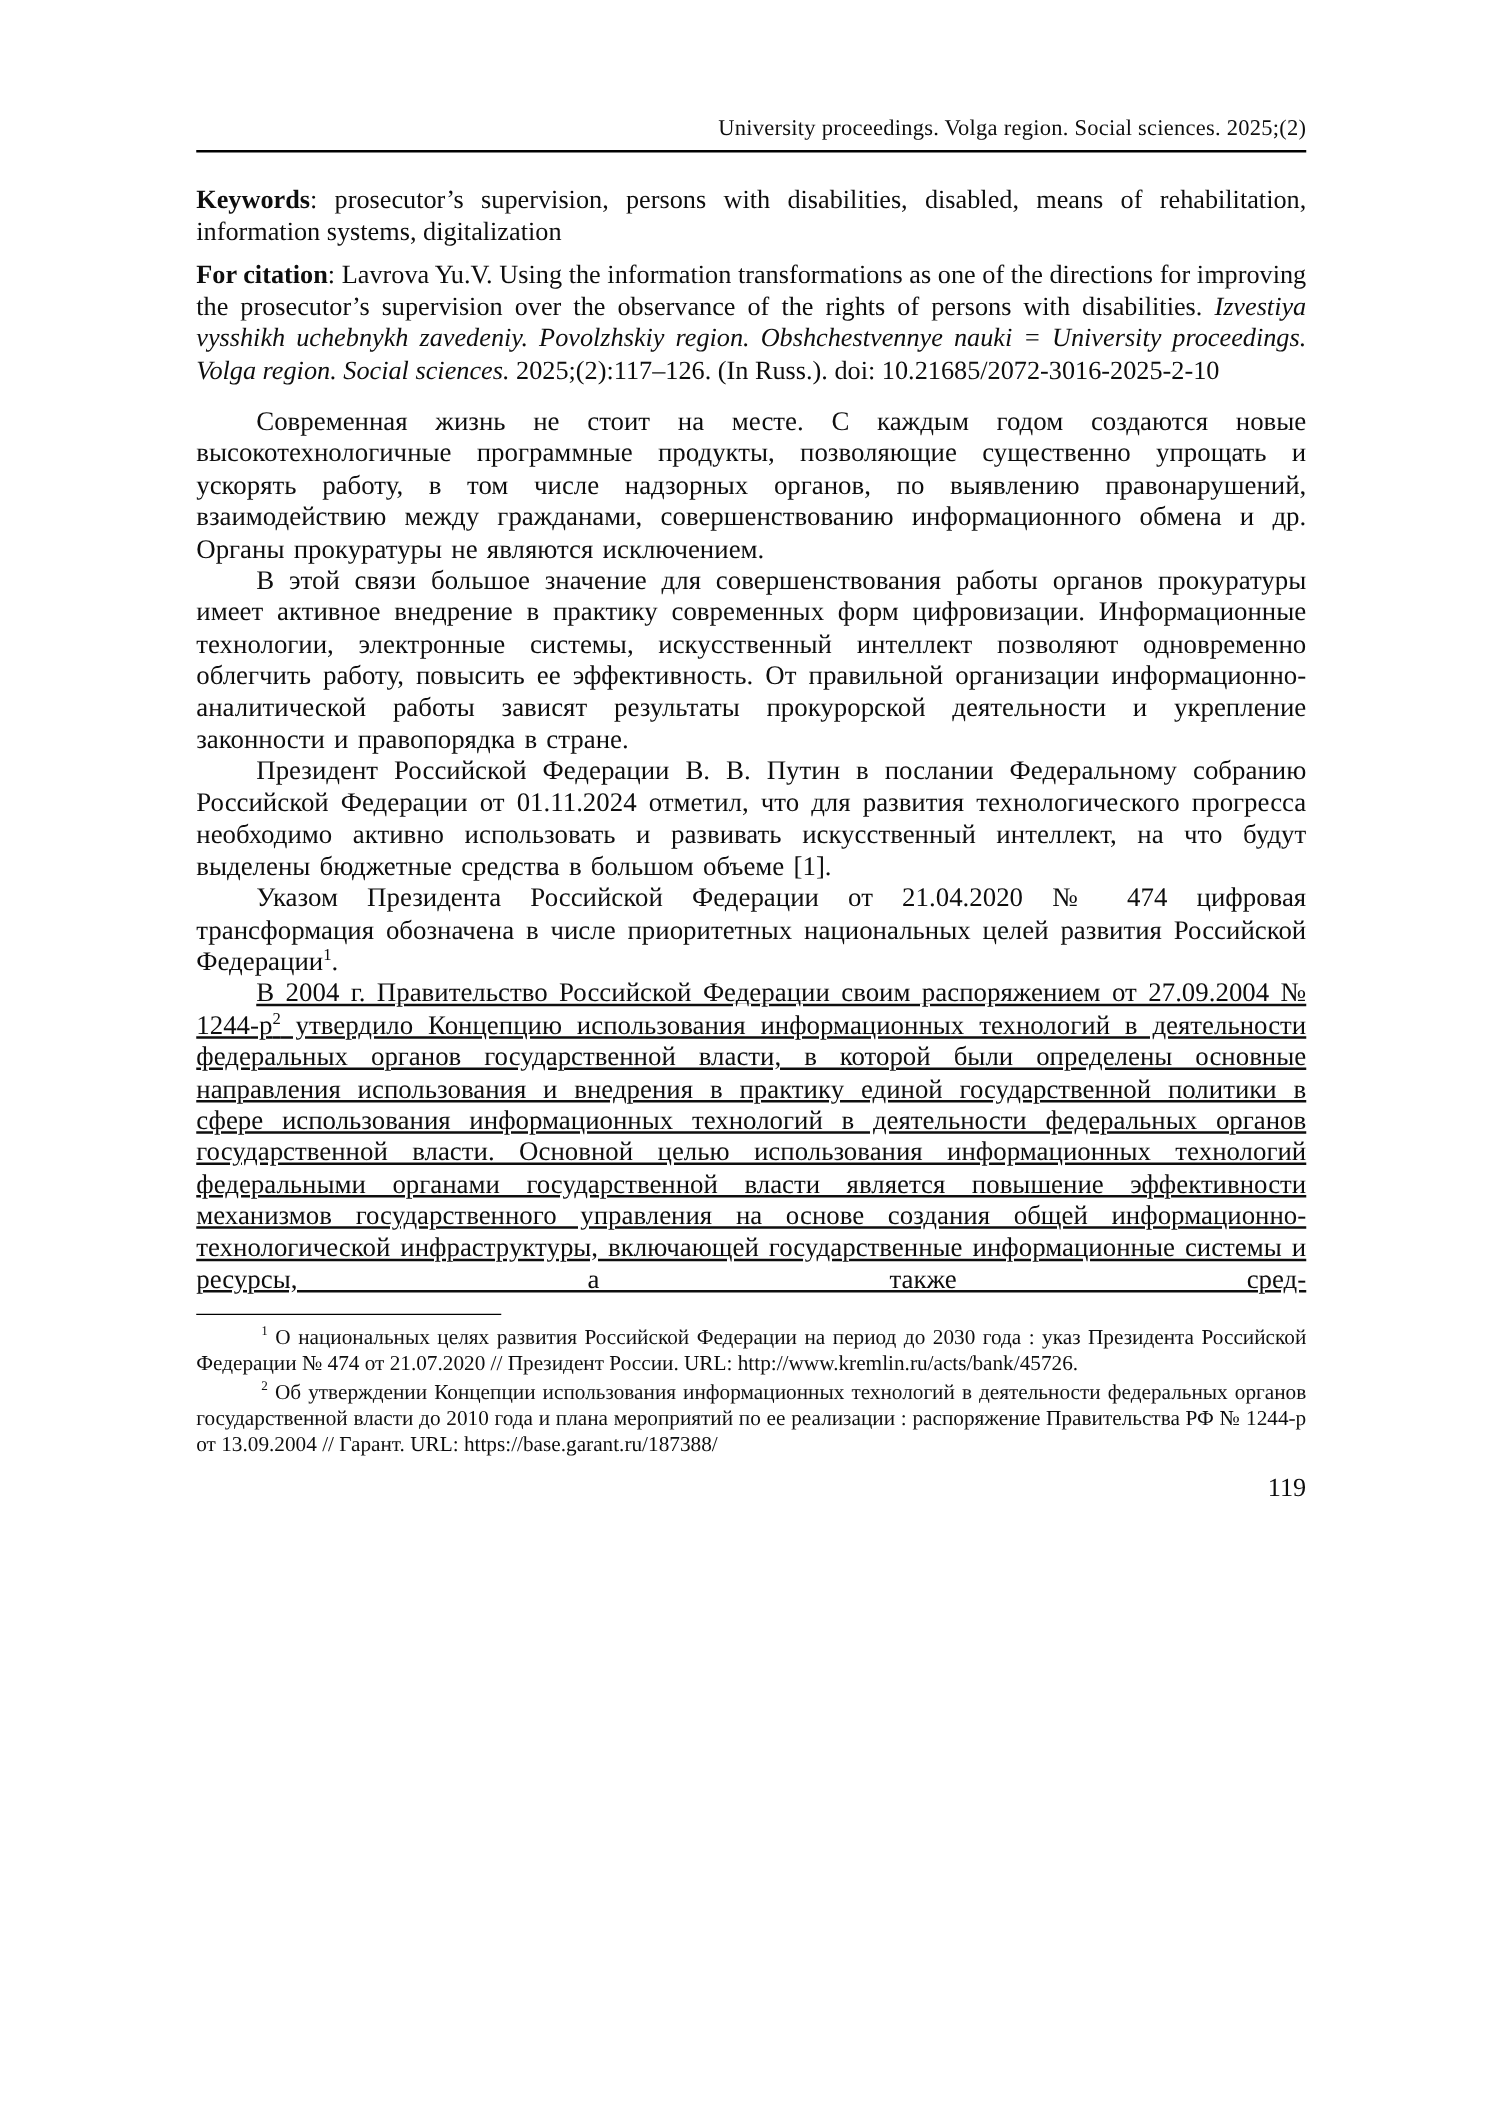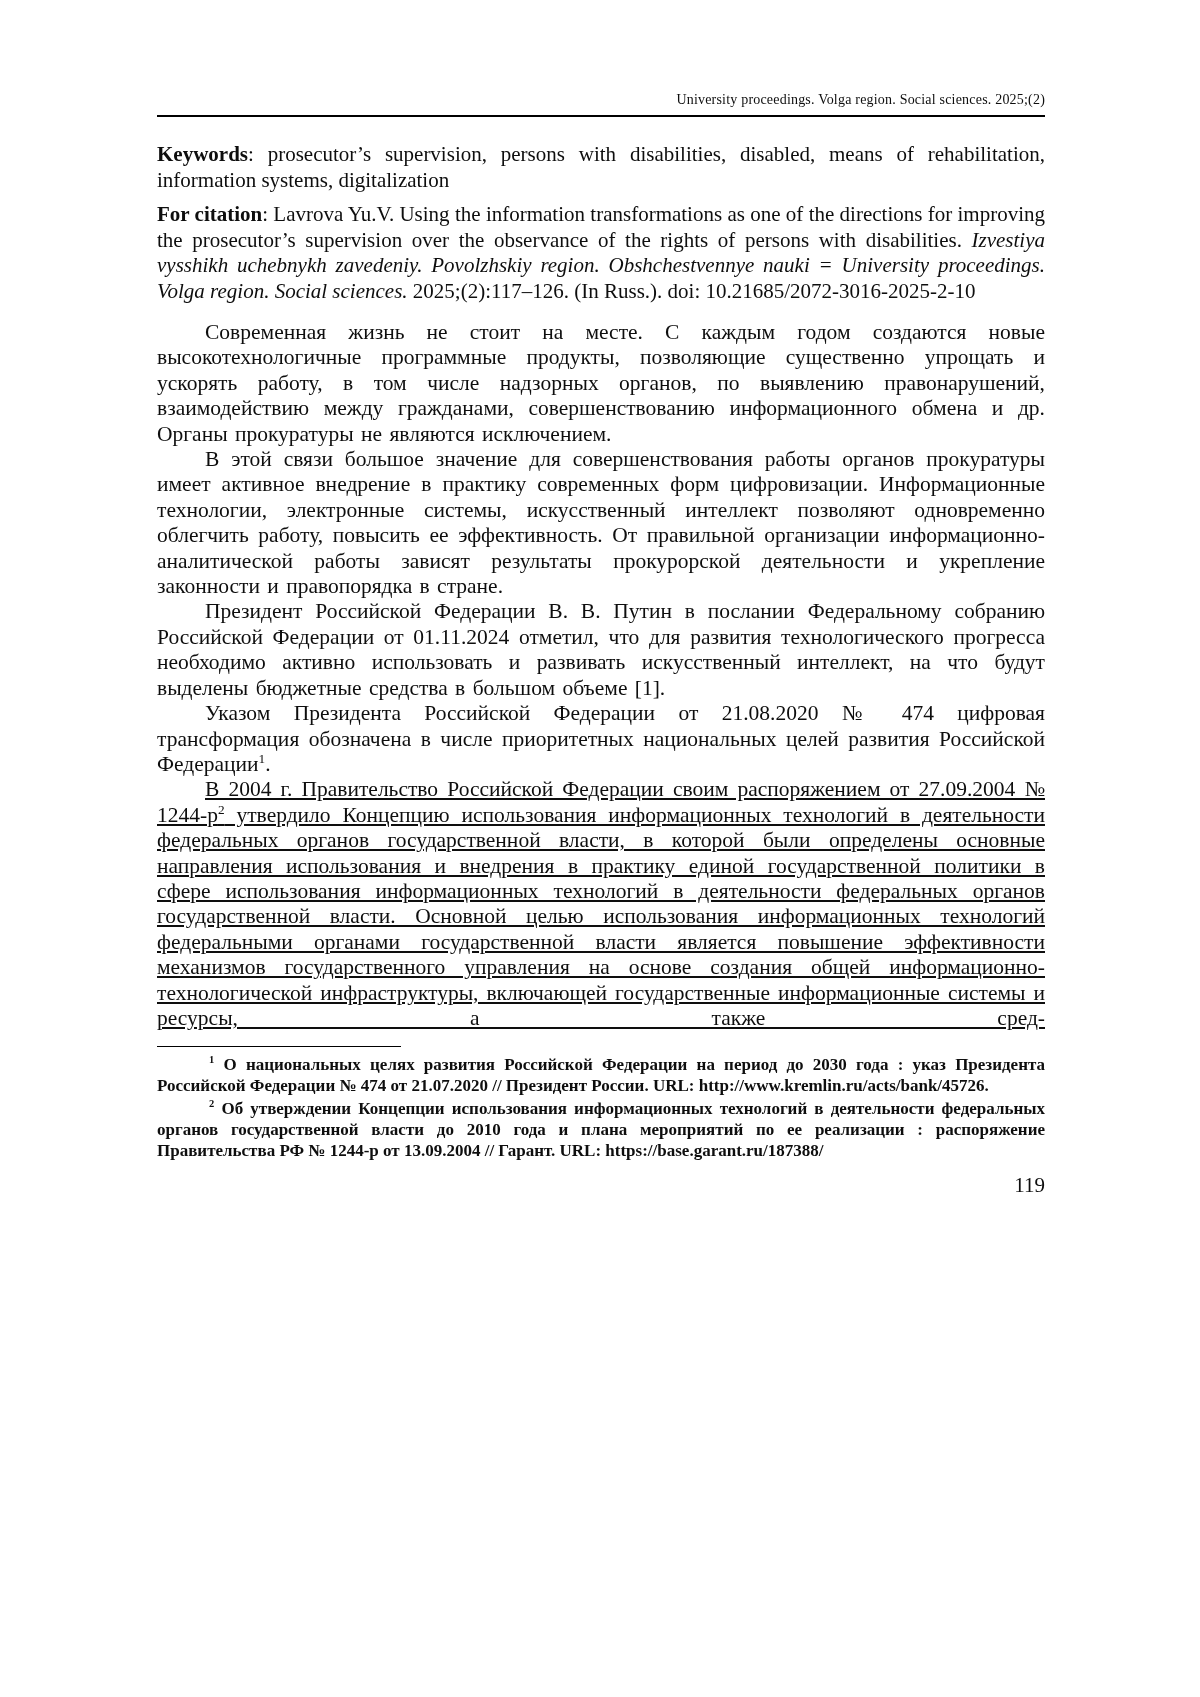--- a/index.html
+++ b/index.html
@@ -15,21 +15,21 @@
   }
   .content {
     position: absolute;
     left: 157px;
     top: 0;
     width: 888px;
   }
   .running-head {
     margin-top: 92px;
     text-align: right;
-    font-size: 14px;
+    font-size: 18px;
     letter-spacing: 0.2px;
     white-space: nowrap;
   }
   .head-rule {
     height: 0;
     border-bottom: 2px solid #000;
     margin-top: 7px;
   }
   #meta-section { margin-top: 25px; }
   .meta-para {
@@ -54,21 +54,21 @@
     font-size: 0.62em;
     line-height: 0;
     vertical-align: super;
   }
   .footnote-rule {
     width: 244px;
     height: 0;
     border-bottom: 1.5px solid #000;
     margin-top: 15px;
   }
-  #footnotes-section { margin-top: 7px; font-weight: bold; }
+  #footnotes-section { margin-top: 7px; }
   .footnote {
     font-size: 17px;
     line-height: 21px;
     text-align: justify;
     text-indent: 52px;
     margin: 0 0 2px 0;
   }
   .page-number {
     text-align: right;
     font-size: 21px;
@@ -84,21 +84,21 @@
 
   <div id="meta-section">
       <p class="meta-para"><span class="b ">Keywords</span><span class="">: prosecutor’s supervision, persons with disabilities, disabled, means of rehabilitation, information systems, digitalization</span></p>
       <p class="meta-para"><span class="b ">For citation</span><span class="">: Lavrova Yu.V. Using the information transformations as one of the directions for improving the prosecutor’s supervision over the observance of the rights of persons with disabilities. </span><span class="i">Izvestiya vysshikh uchebnykh zavedeniy. Povolzhskiy region. Obshchestvennye nauki = University proceedings. Volga region. Social sciences.</span><span class=""> 2025;(2):117–126. (In Russ.). doi: 10.21685/2072-3016-2025-2-10</span></p>
     </div>
 
   <div id="body-section">
       <p class="body-para"><span class="">Современная жизнь не стоит на месте. С каждым годом создаются новые высокотехнологичные программные продукты, позволяющие существенно упрощать и ускорять работу, в том числе надзорных органов, по выявлению правонарушений, взаимодействию между гражданами, совершенствованию информационного обмена и др. Органы прокуратуры не являются исключением.</span></p>
       <p class="body-para"><span class="">В этой связи большое значение для совершенствования работы органов прокуратуры имеет активное внедрение в практику современных форм цифровизации. Информационные технологии, электронные системы, искусственный интеллект позволяют одновременно облегчить работу, повысить ее эффективность. От правильной организации информационно-аналитической работы зависят результаты прокурорской деятельности и укрепление законности и правопорядка в стране.</span></p>
       <p class="body-para"><span class="">Президент Российской Федерации В. В. Путин в послании Федеральному собранию Российской Федерации от 01.11.2024 отметил, что для развития технологического прогресса необходимо активно использовать и развивать искусственный интеллект, на что будут выделены бюджетные средства в большом объеме [1].</span></p>
-      <p class="body-para"><span class="">Указом Президента Российской Федерации от 21.08.2020 № 474 цифровая трансформация обозначена в числе приоритетных национальных целей развития Российской Федерации</span><sup class="">1</sup><span class="">.</span></p>
+      <p class="body-para"><span class="">Указом Президента Российской Федерации от 21.04.2020 № 474 цифровая трансформация обозначена в числе приоритетных национальных целей развития Российской Федерации</span><sup class="">1</sup><span class="">.</span></p>
       <p class="body-para"><span class="">В 2004 г. Правительство Российской Федерации своим распоряжением от 27.09.2004 № 1244-р</span><sup class="">2</sup><span class=""> утвердило Концепцию использования информационных технологий в деятельности федеральных органов государственной власти, в которой были определены основные направления использования и внедрения в практику единой государственной политики в сфере использования информационных технологий в деятельности федеральных органов государственной власти. Основной целью использования информационных технологий федеральными органами государственной власти является повышение эффективности механизмов государственного управления на основе создания общей информационно-технологической инфраструктуры, включающей государственные информационные системы и ресурсы, а также сред-</span></p>
     </div>
 
   <div class="footnote-rule"></div>
 
   <div id="footnotes-section">
       <p class="footnote"><sup>1</sup><span> О национальных целях развития Российской Федерации на период до 2030 года : указ Президента Российской Федерации № 474 от 21.07.2020 // Президент России. URL: http://www.kremlin.ru/acts/bank/45726.</span></p>
       <p class="footnote"><sup>2</sup><span> Об утверждении Концепции использования информационных технологий в деятельности федеральных органов государственной власти до 2010 года и плана мероприятий по ее реализации : распоряжение Правительства РФ № 1244-р от 13.09.2004 // Гарант. URL: https://base.garant.ru/187388/</span></p>
     </div>
 

